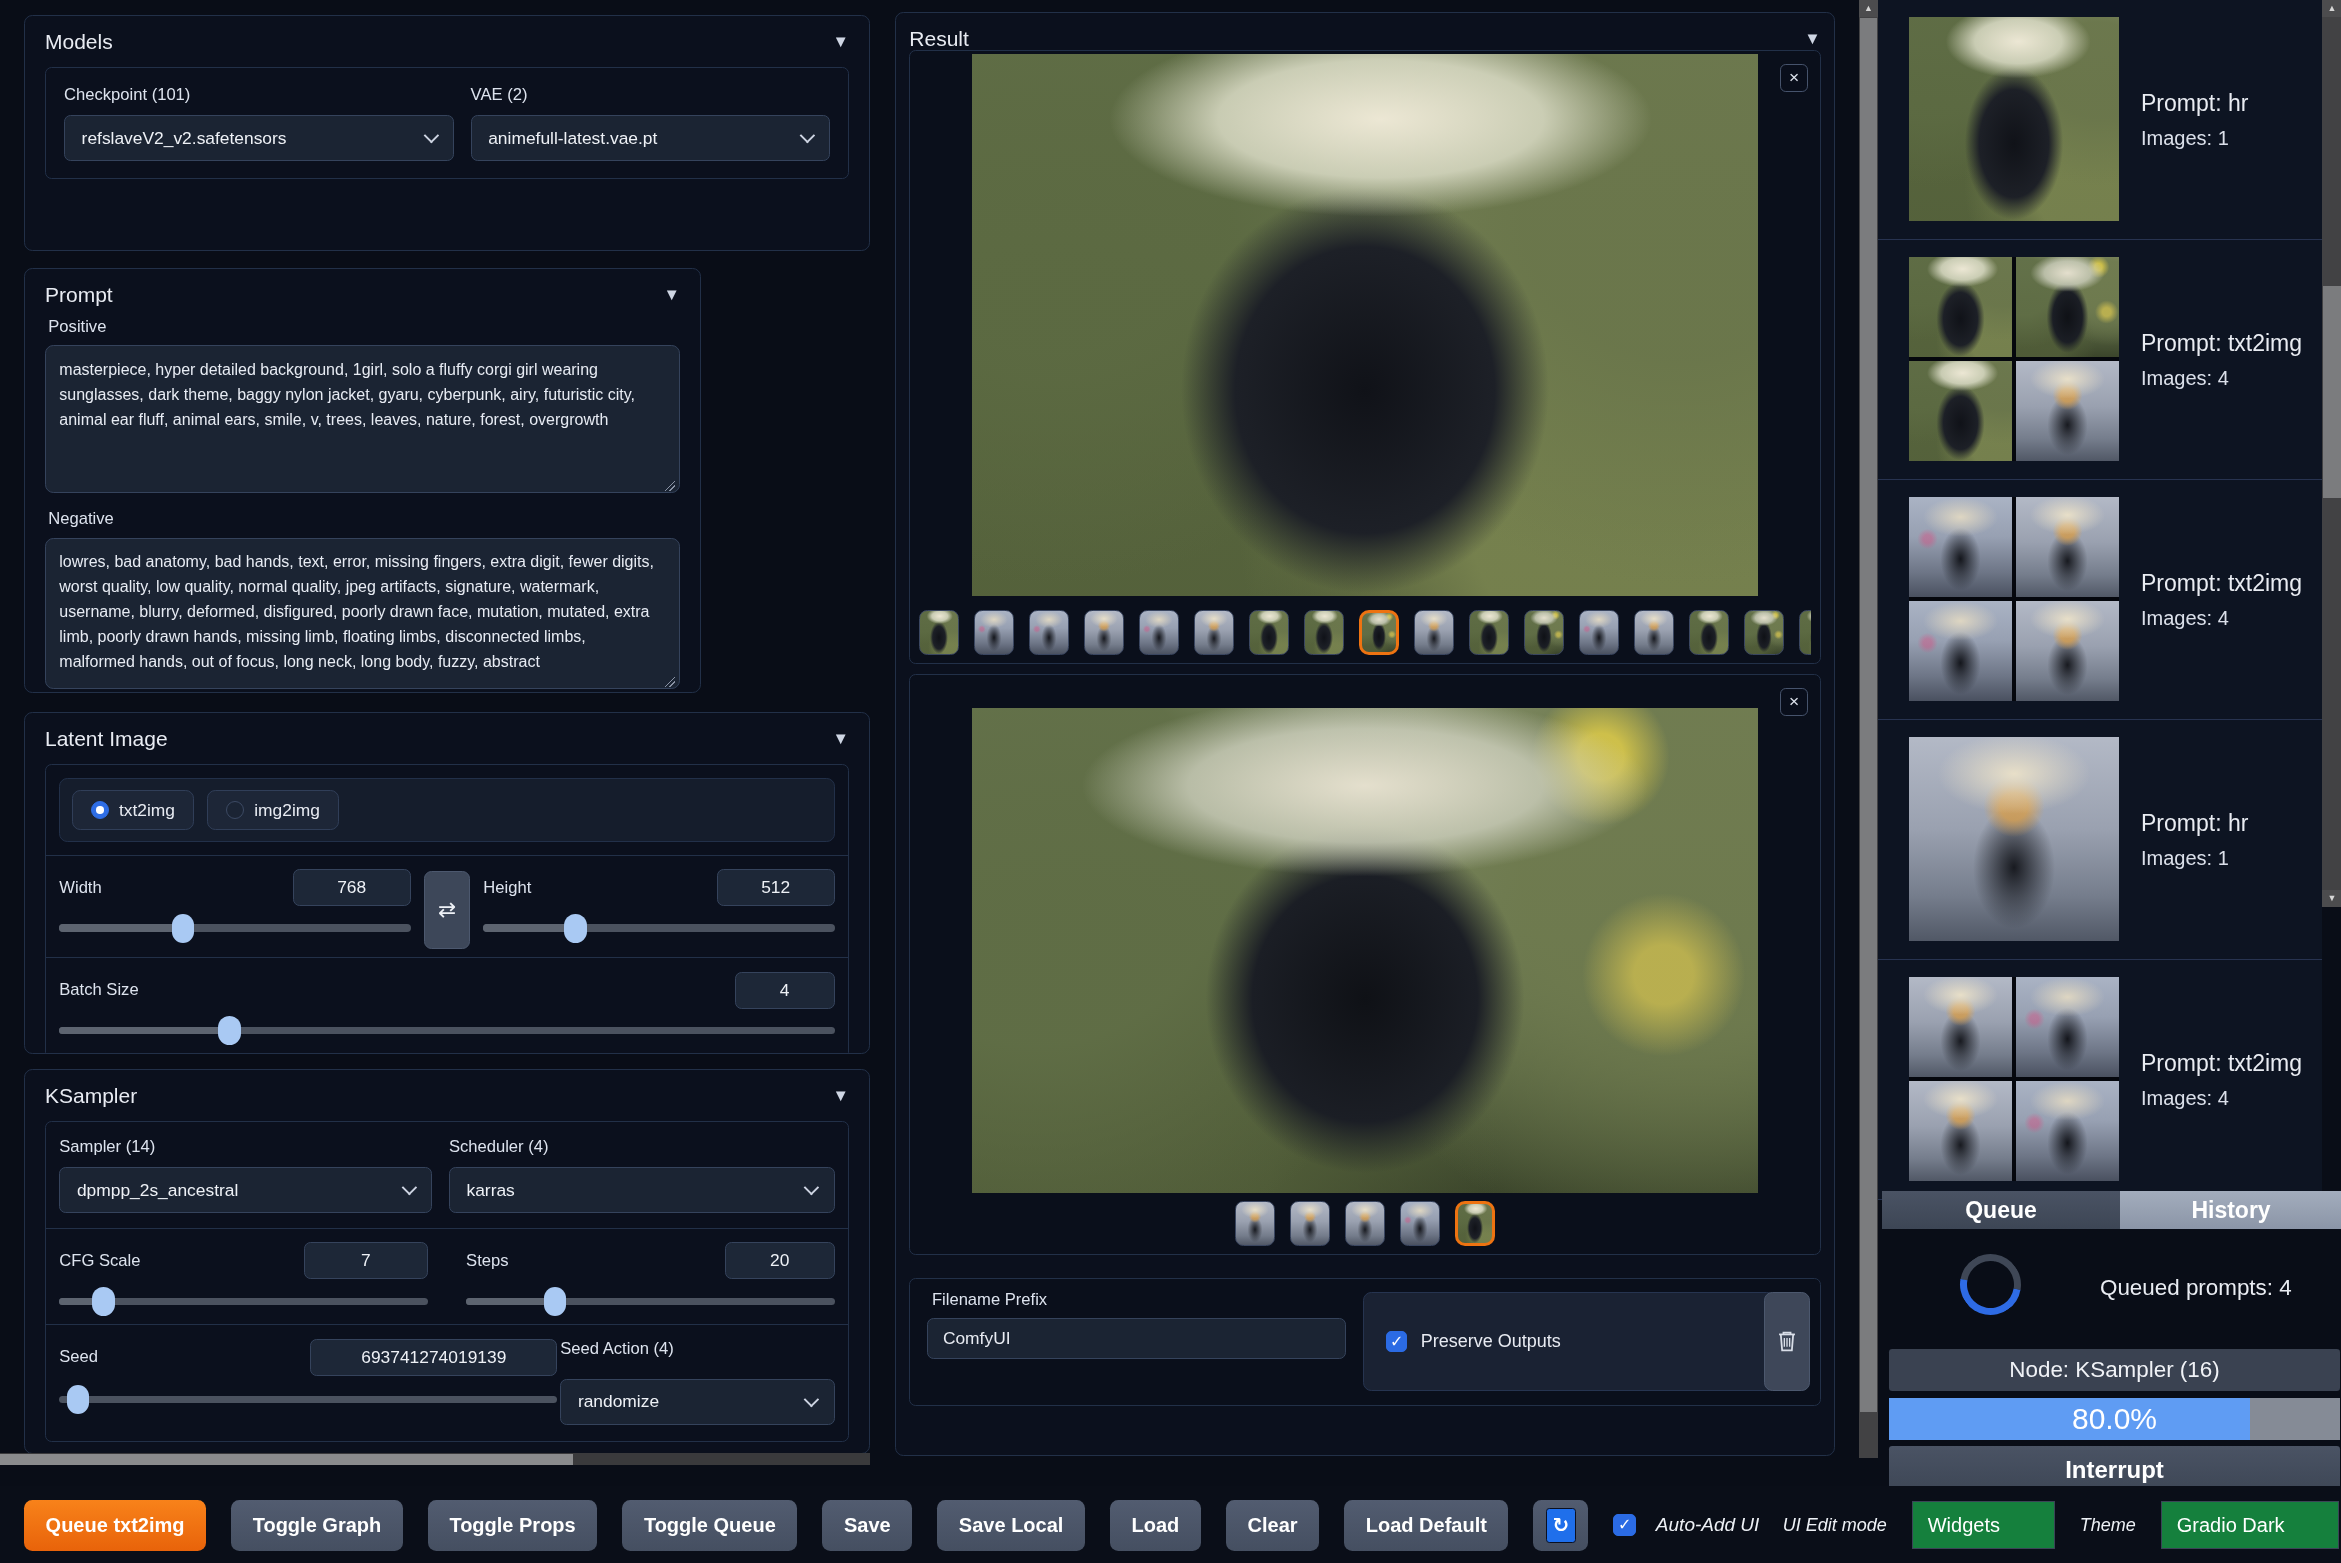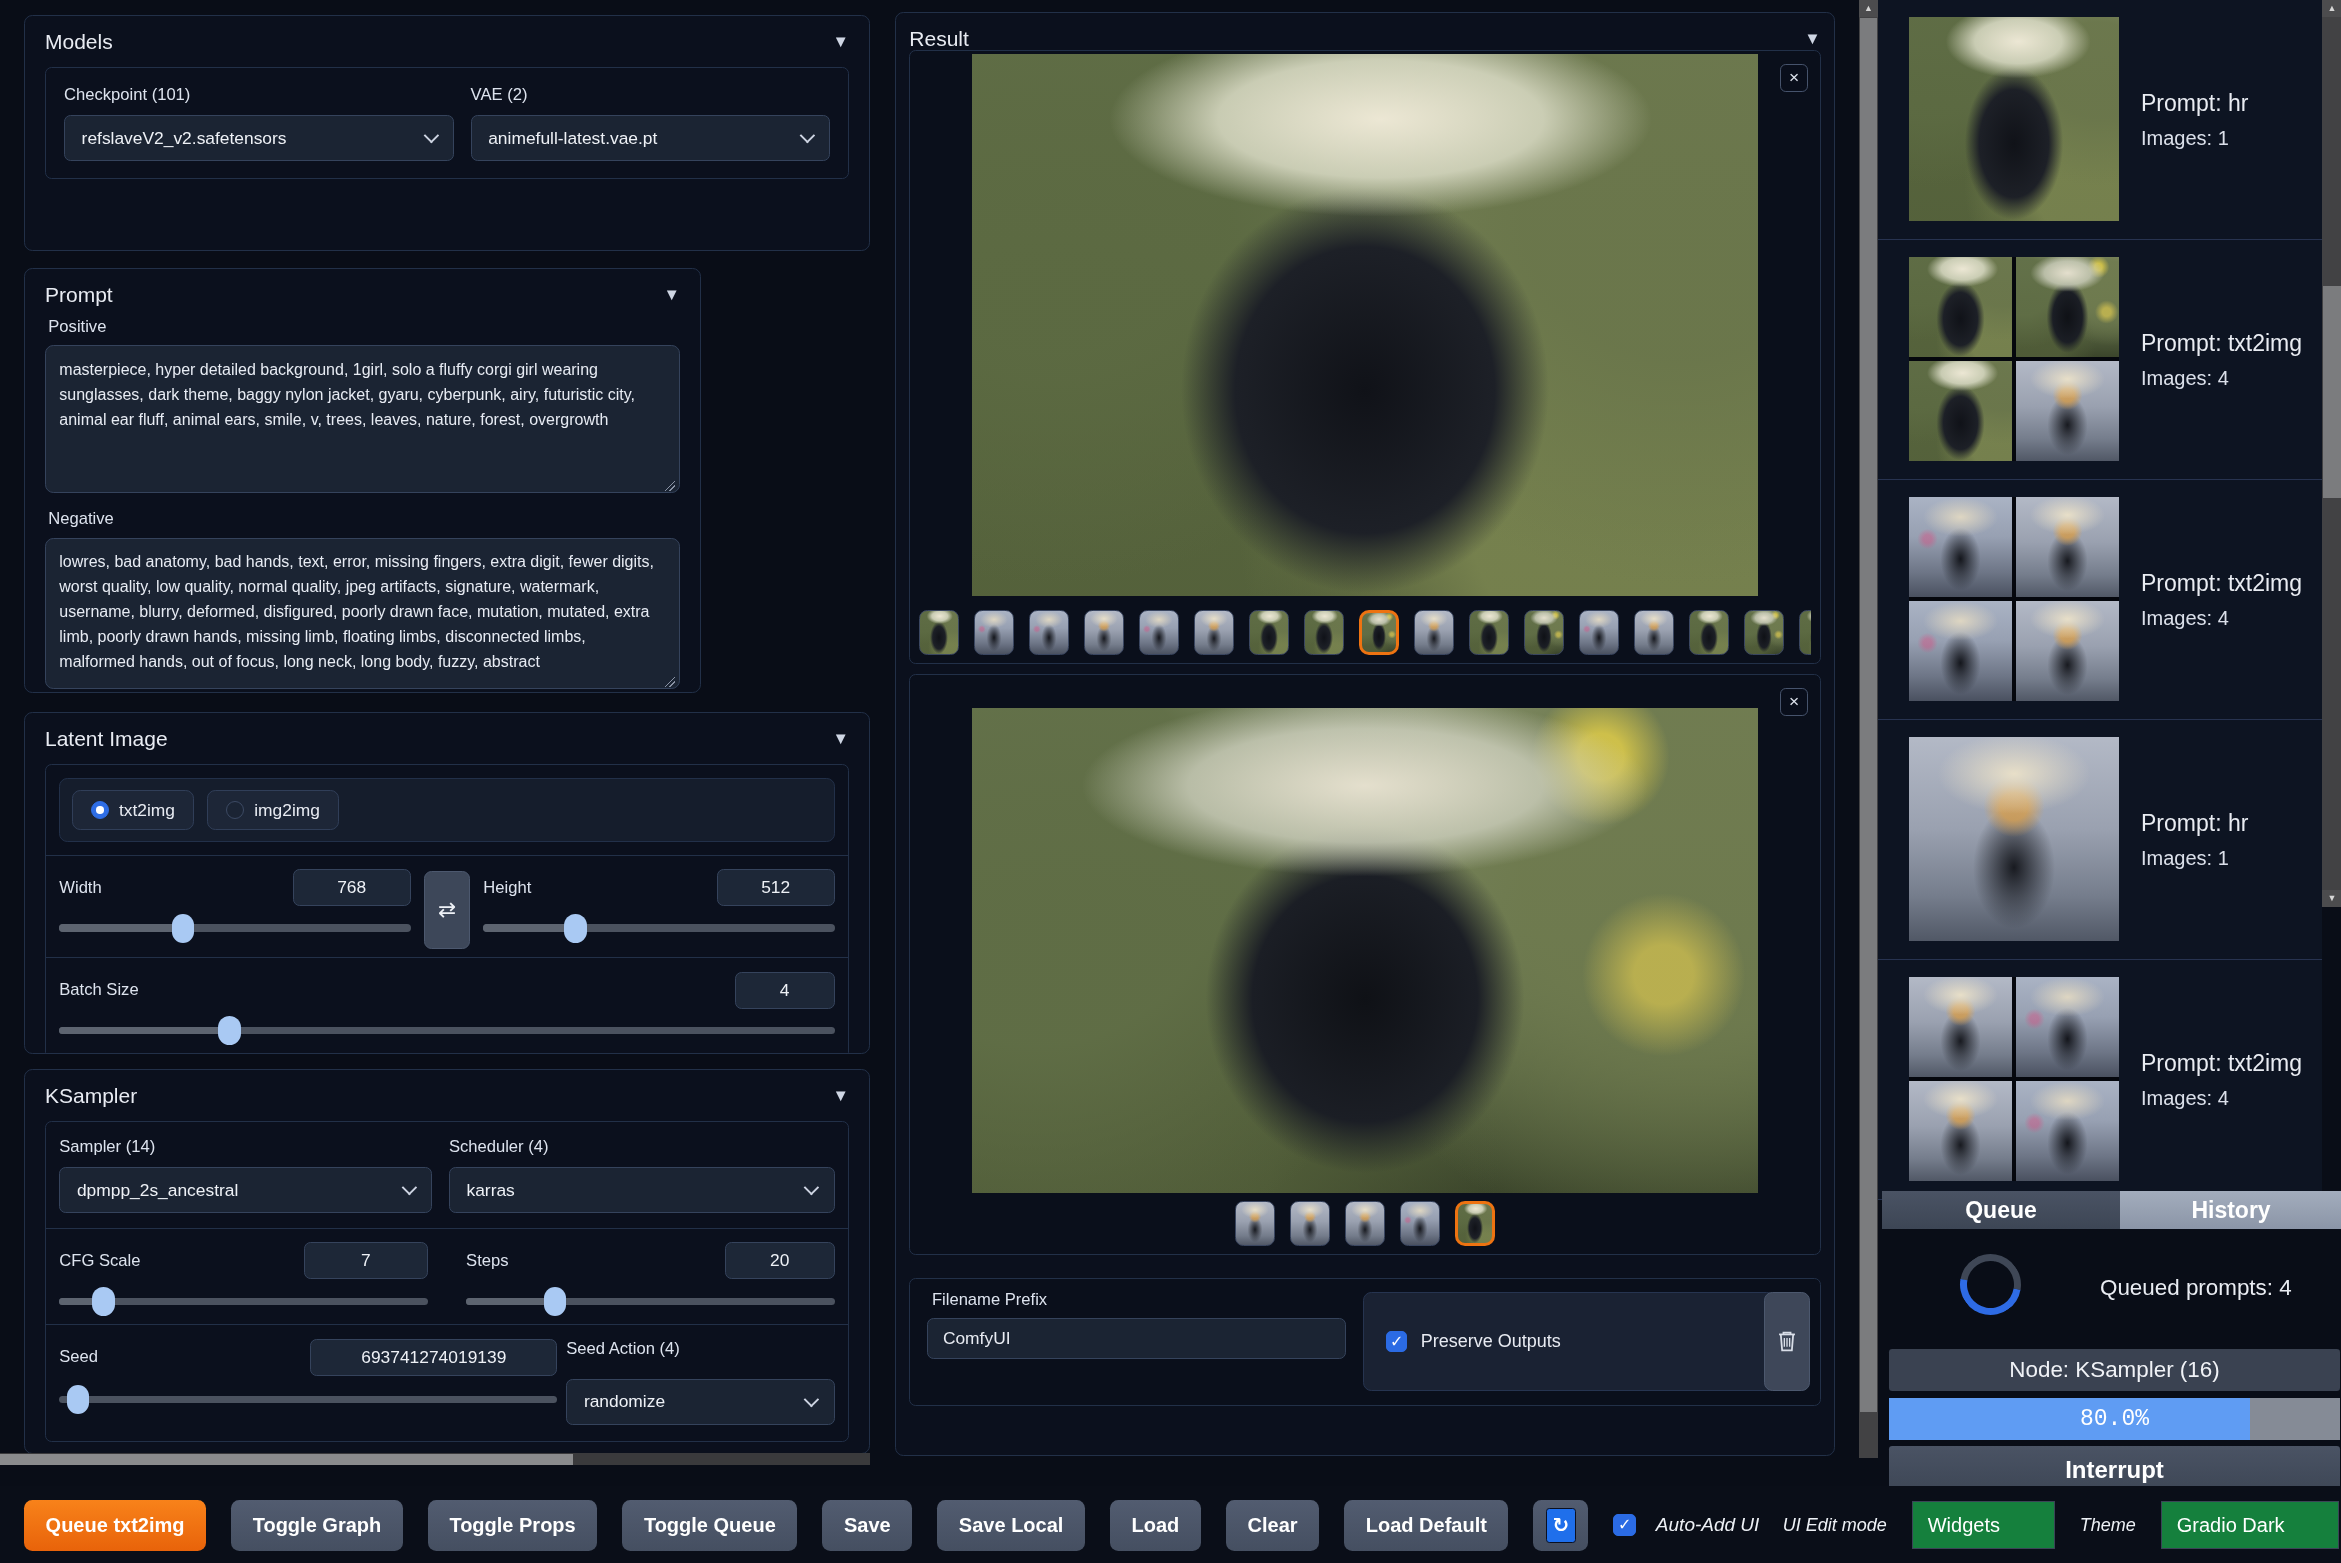--- a/index.html
+++ b/index.html
@@ -87,21 +87,21 @@
   .radio{width:18px;height:18px;border-radius:50%;background:#1b2434;border:1.7px solid #3c4a64;flex:none;}
   .radio.sel{background:#2e6de5;border-color:#2e6de5;display:flex;align-items:center;justify-content:center;}
   .radio.sel::after{content:"";width:7.5px;height:7.5px;border-radius:50%;background:#fff;}
   .lrow{border-top:0.8px solid var(--border2);padding:13.3px 13.3px 8.3px;}
   .wh-grid{display:flex;gap:13.3px;align-items:flex-start;}
   .wh-col{flex:1;} 
   .wh-top{display:flex;align-items:center;justify-content:space-between;margin-bottom:6.6px;}
   .swapbtn{width:46px;height:78px;background:#3d4759;border:0.8px solid #4c586e;border-radius:7.5px;flex:none;
     display:flex;align-items:center;justify-content:center;font-size:21.6px;color:#eef1f6;margin-top:1.7px;}
   .kv-top{display:flex;align-items:center;justify-content:space-between;margin-bottom:6.6px;}
-  .seed-row{display:flex;gap:9px;}
+  .seed-row{display:flex;gap:3px;}
   .seed-left{width:498px;} .seed-right{flex:1;}
   .seed-top{display:flex;align-items:center;justify-content:space-between;margin-bottom:8.3px;}
 
   
   .result{position:absolute;left:895px;top:11.6px;width:940px;height:1444px;background:var(--panel);
     border:0.8px solid var(--border2);border-radius:8.3px;padding:11.6px 13.3px;}
   .rbox{position:absolute;left:13.3px;right:13.3px;background:#0a0f1b;border:0.8px solid var(--border2);border-radius:6.6px;}
   .rbox1{top:37px;height:614px;}
   .rbox2{top:661px;height:581px;}
   .rbox3{top:1265px;height:128px;}
@@ -145,21 +145,21 @@
   .tab-history{width:222px;background:linear-gradient(180deg,#a3adbd,#8b95a7);}
 
   .spinner{position:absolute;left:1960px;top:1254px;width:61px;height:61px;border-radius:50%;
     border:7.5px solid #3f4756;border-bottom-color:#2e6be5;border-left-color:#2e6be5;transform:rotate(-35deg);}
   .queued{position:absolute;left:2100px;top:1275px;font-size:22.4px;color:#e9ecf2;}
   .nodebar{position:absolute;left:1889px;top:1349px;width:451px;height:42px;background:#3a4251;border-radius:3.3px;
     display:flex;align-items:center;justify-content:center;font-size:22.4px;color:#f0f2f6;}
   .progress{position:absolute;left:1889px;top:1398px;width:451px;height:42px;background:var(--prog-rest);overflow:hidden;}
   .progress .fill{position:absolute;left:0;top:0;bottom:0;background:var(--prog);}
   .progress .ptext{position:relative;z-index:2;width:100%;height:100%;display:flex;align-items:center;justify-content:center;
-    font-size:23px;color:#fff;font-family:Liberation Mono, monospace;}
+    font-size:30px;color:#fff;}
   .interrupt{position:absolute;left:1889px;top:1446px;width:451px;height:48px;background:linear-gradient(180deg,#4a5364,#3d4655);
     border-radius:3.3px;display:flex;align-items:center;justify-content:center;font-size:24px;font-weight:bold;color:#fff;}
 
   
   .toolbar{position:absolute;left:0;top:1486px;width:2342px;height:78px;background:#0a0e18;display:flex;align-items:center;
     padding:0 13.3px 0 24px;gap:25px;}
   .tbtn{height:51px;padding:0 21.6px;border-radius:8.3px;background:linear-gradient(180deg,#525c70,#454f61);
     display:flex;align-items:center;justify-content:center;font-size:20px;font-weight:bold;color:#fff;flex:none;}
   .tbtn.primary{background:linear-gradient(180deg,#f8821a,#e8630a);}
   .refreshbtn{width:55px;height:51px;border-radius:8.3px;background:linear-gradient(180deg,#525c70,#454f61);

